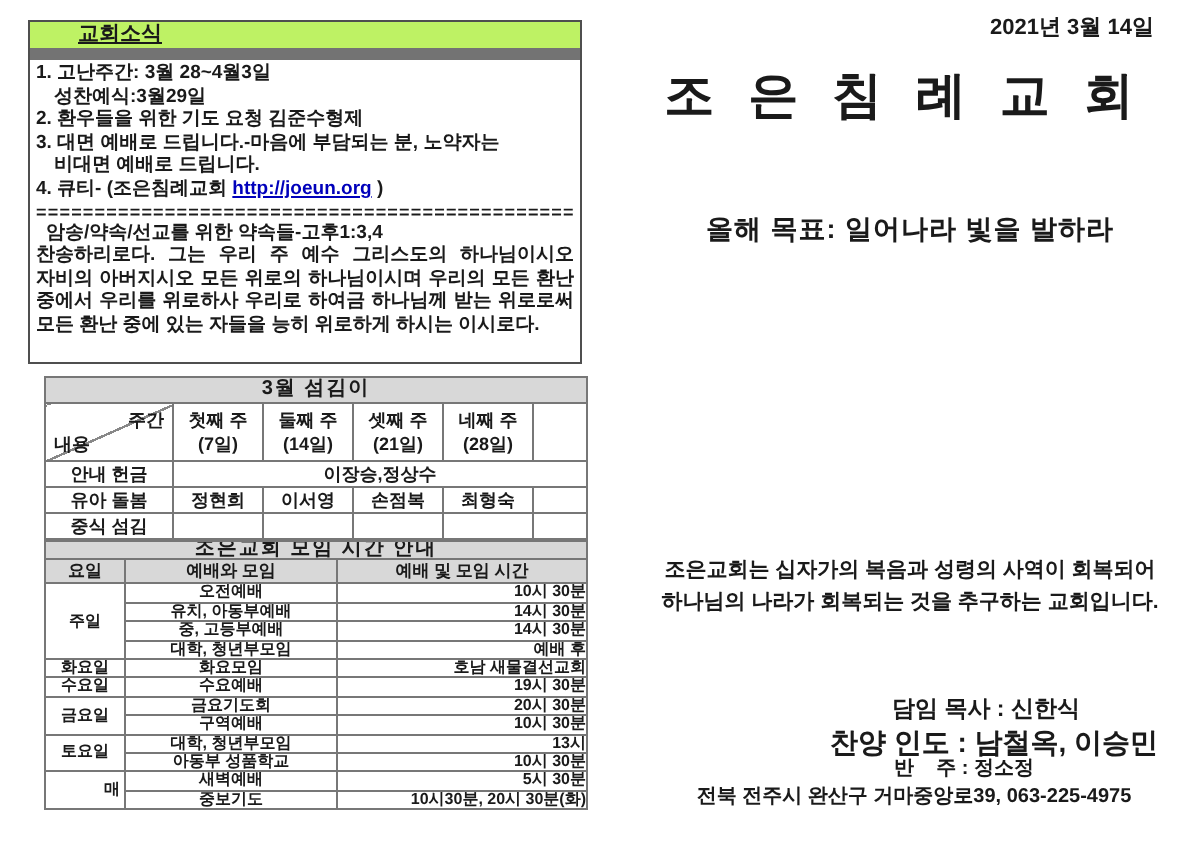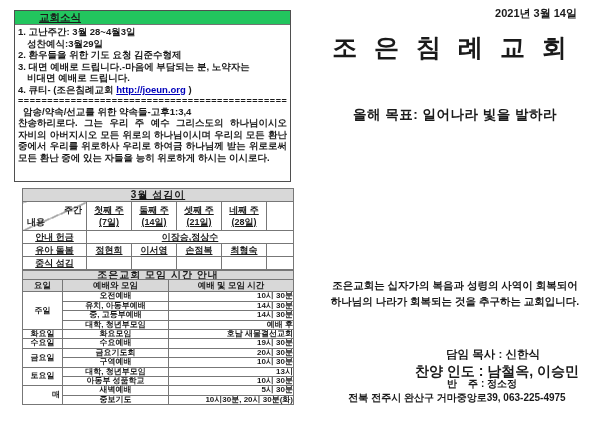--- a/index.html
+++ b/index.html
@@ -1,37 +1,37 @@
 <!DOCTYPE html>
 <html><head>
 <meta charset="utf-8">
 <style>
   html,body{margin:0;padding:0;background:#fff;}
   .page{position:relative;width:600px;height:424px;background:#ffffff;overflow:hidden;
         font-family:"Liberation Sans","DejaVu Sans",sans-serif;font-weight:bold;color:#1a1a1a;}
 
   
   .news-box{position:absolute;left:14px;top:10px;width:277px;height:172px;border:1px solid #4f4f4f;box-sizing:border-box;background:#fff;}
-  .news-title-bar{height:13px;background:#22c55e;border-bottom:1px solid #737373;padding-left:24px;font-size:10.5px;line-height:13px;}
+  .news-title-bar{height:13px;background:#bef264;border-bottom:6px solid #737373;padding-left:24px;font-size:10.5px;line-height:13px;}
   .news-title-bar span{text-decoration:underline;}
   .news-body{padding:1px 3px 0 3px;font-size:9.5px;line-height:11.6px;}
   .nl{white-space:nowrap;overflow:hidden;}
   .indent{padding-left:9px;}
   .sep{font-size:9px;line-height:10px;letter-spacing:0.6px;white-space:nowrap;overflow:hidden;}
   .memt{padding-left:5px;}
   .verse{text-align:justify;line-height:11.6px;word-break:keep-all;}
   .link{color:#0000bb;text-decoration:underline;cursor:pointer;}
 
   
   table{border-collapse:collapse;table-layout:fixed;position:absolute;background:#fff;}
   td{border:1px solid #777;padding:0;text-align:center;overflow:hidden;}
   .tbar{background:#d8d8d8;font-size:10px;height:14px;line-height:14px;letter-spacing:1px;}
 
   
-  .serving{left:22px;top:188px;width:271px;font-size:9px;text-decoration:underline;}
+  .serving{left:22px;top:188px;width:271px;font-size:9px;}
   .serving td{height:12px;line-height:12px;}
   .serving .shead td{height:28px;line-height:12px;}
   .diag{position:relative;background:linear-gradient(to bottom right,
         #fff calc(50% - 0.6px), #888 calc(50% - 0.6px), #888 calc(50% + 0.6px), #fff calc(50% + 0.6px));margin-top:11px;}
   .diag .dtr{position:absolute;top:2px;right:4px;}
   .diag .dbl{position:absolute;bottom:2px;left:4px;}
 
   
   .schedule{left:22px;top:270px;width:271px;font-size:8px;}
   .schedule td{height:8px;line-height:8.4px;}

